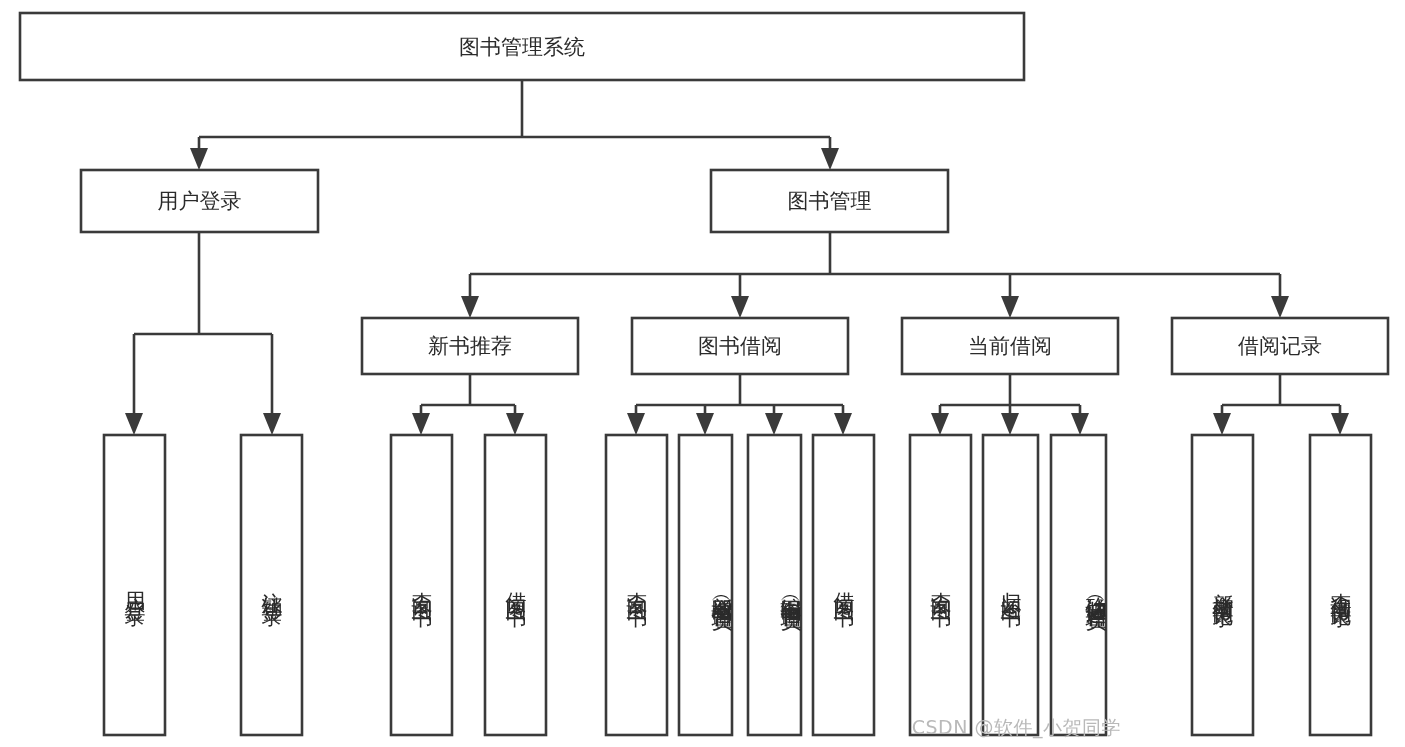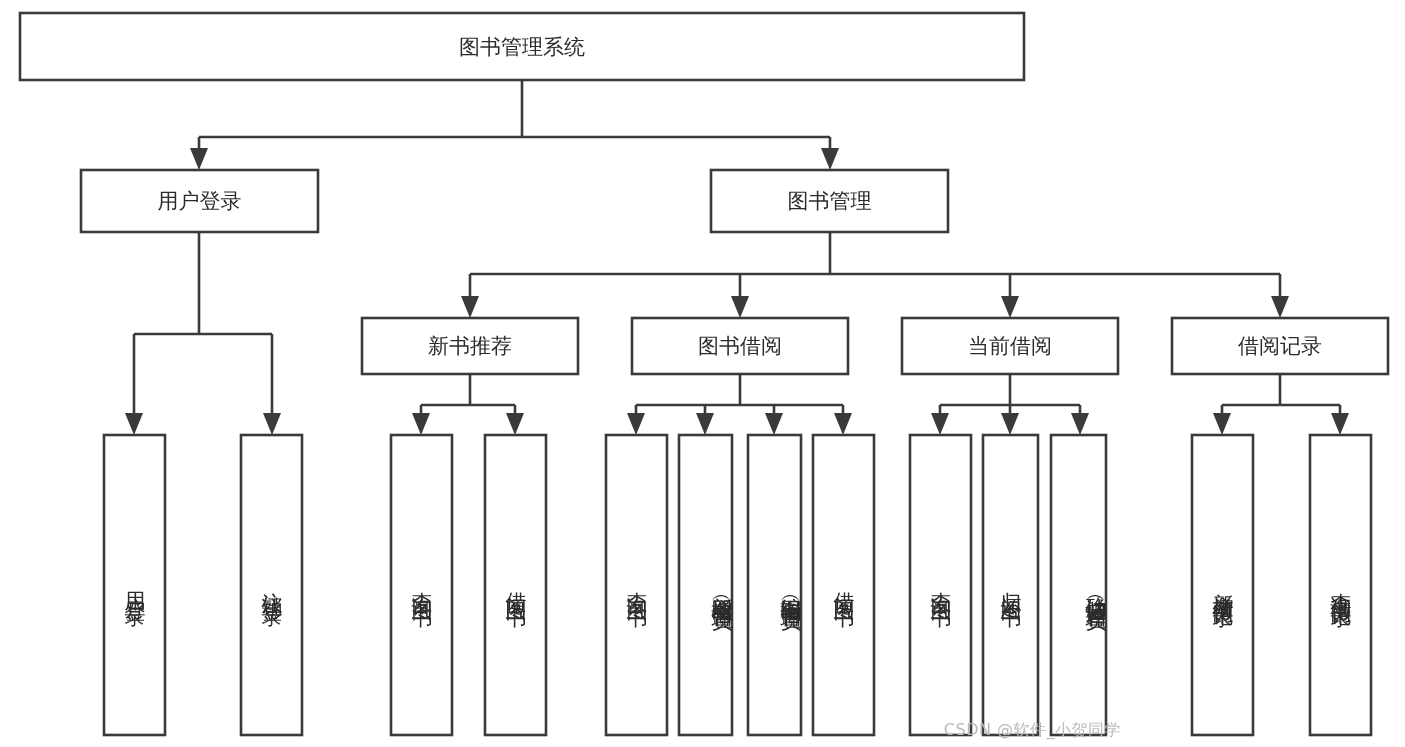--- a/index.html
+++ b/index.html
@@ -66,21 +66,21 @@
     align-items: center;
     justify-content: center;
     pointer-events: none;
     text-align: center;
   }
   .watermark {
     position: absolute;
     right: 8px;
     bottom: 6px;
     font-family: "DejaVu Sans", "Liberation Sans", sans-serif;
-    font-size: 16px;
+    font-size: 19px;
     color: #b9b9b9;
     white-space: nowrap;
     letter-spacing: 0.5px;
   }
 </style>
 </head>
 <body>
 
 <div id="diagram-root">
 

